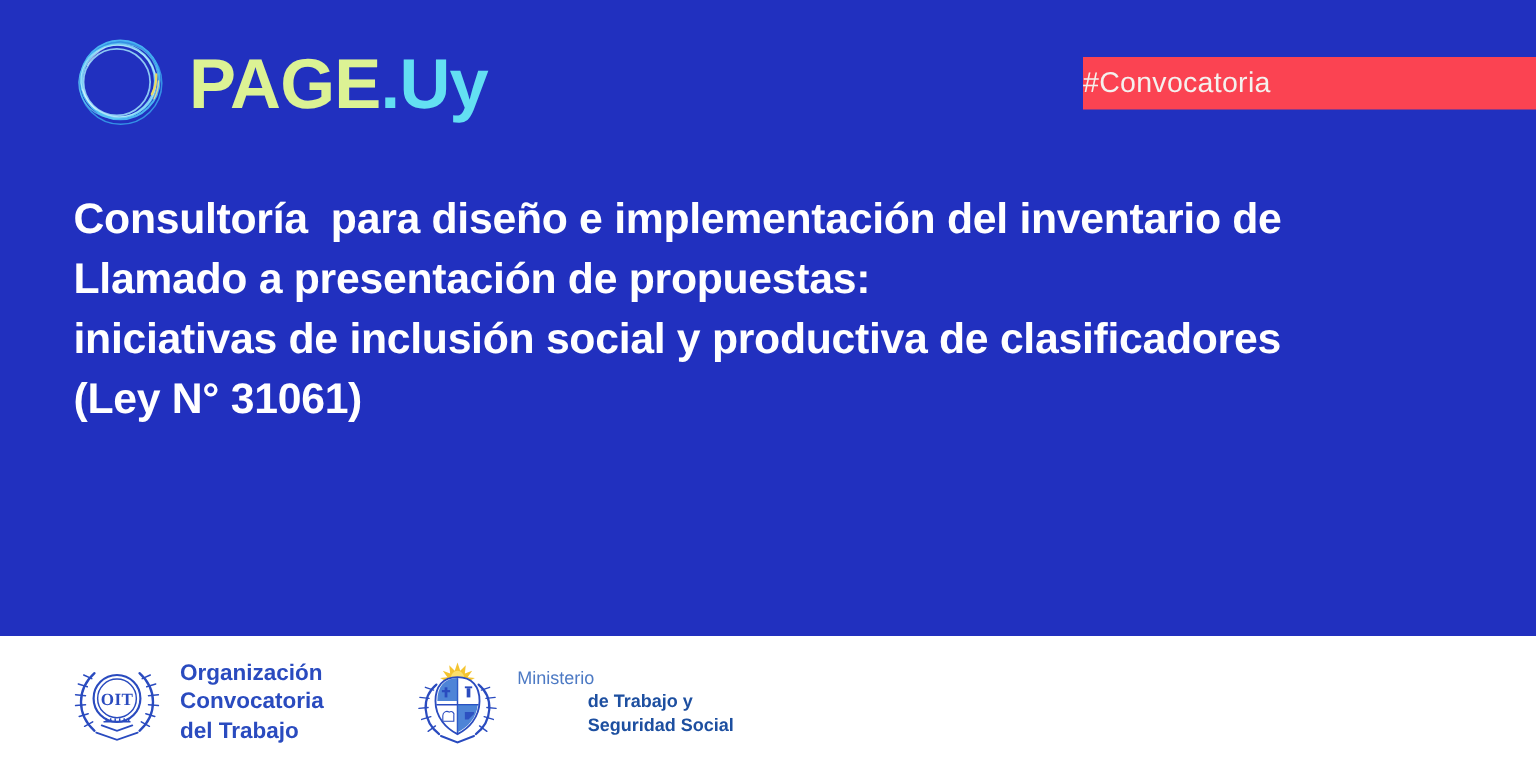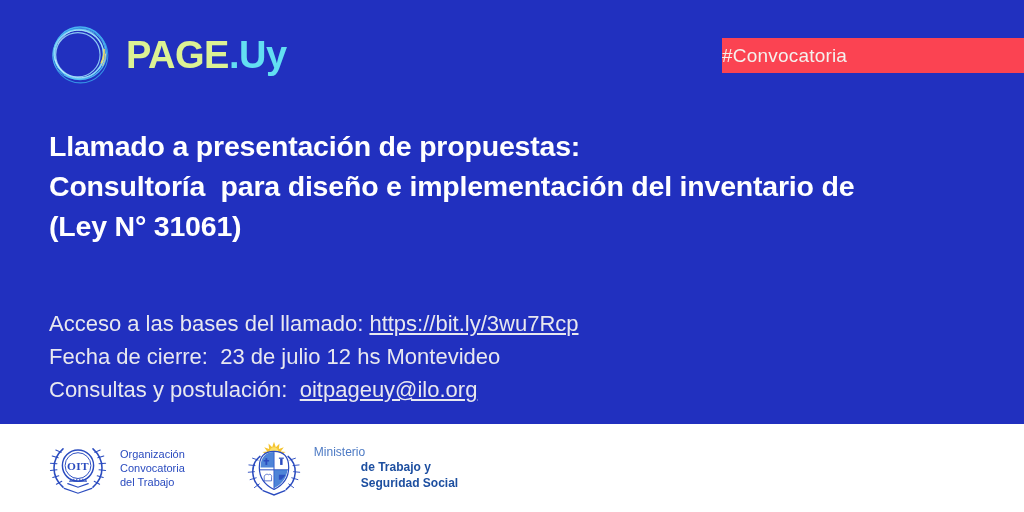--- a/index.html
+++ b/index.html
@@ -32,21 +32,21 @@
     left: 42px; top: 17px;
     display: flex;
     align-items: center;
     gap: 10px;
   }
   #brand-mark {
     width: 74px; height: 74px;
     display: block;
   }
   #brand-wordmark {
-    font-size: 38px;
+    font-size: 47px;
     font-weight: bold;
     letter-spacing: -0.5px;
     line-height: 1;
     white-space: nowrap;
     margin-top: 2px;
   }
   #brand-wordmark .w-page { color: #dcf294; }
   #brand-wordmark .w-dot  { color: #63dff2; }
   #brand-wordmark .w-uy   { color: #63dff2; }
 
@@ -115,21 +115,21 @@
   }
   #footer-logo-ilo { margin-left: 45px; }
   #footer-logo-mtss { margin-left: 58px; }
 
   .logo-emblem { display: block; }
 
   .logo-text {
     color: #2a4bbf;
     line-height: 1.28;
   }
-  #ilo-text { font-size: 11px; font-weight: normal; }
+  #ilo-text { font-size: 15px; font-weight: bold; }
   #mtss-text { font-size: 12px; }
   #mtss-text .mt-light { color: #4d7ac4; font-weight: normal; }
   #mtss-text .mt-bold  { color: #1d4fa0; font-weight: bold; margin-left: 47px; }
 </style>
 </head>
 <body>
 
 <div id="poster">
 
   <div id="header">
@@ -152,34 +152,26 @@
       <div id="brand-wordmark"><span class="w-page">PAGE</span><span class="w-dot">.</span><span class="w-uy">Uy</span></div>
     </div>
 
     <div id="hashtag-badge">
       <span class="badge-text">#Convocatoria</span>
     </div>
 
   </div>
 
   <div id="headline">
+    <div class="hl-line">Consultoría  para diseño e implementación del inventario de</div>
     <div class="hl-line">Llamado a presentación de propuestas:</div>
-    <div class="hl-line">Consultoría  para diseño e implementación del inventario de</div>
+    <div class="hl-line">iniciativas de inclusión social y productiva de clasificadores</div>
     <div class="hl-line">(Ley N° 31061)</div>
   </div>
 
-  <div id="details">
-
-    <div class="det-line"><span>Acceso a las bases del llamado: </span><a class="det-link" href="#">https://bit.ly/3wu7Rcp</a></div>
-
-    <div class="det-line"><span>Fecha de cierre:  </span><span>23 de julio 12 hs Montevideo</span></div>
-
-    <div class="det-line"><span>Consultas y postulación:  </span><a class="det-link" href="#">oitpageuy@ilo.org</a></div>
-
-  </div>
 
   <div id="footer">
 
     <div class="footer-logo" id="footer-logo-ilo">
       <svg class="logo-emblem" width="66" height="58" viewBox="0 0 110 96">
         <g stroke="#2a4bbf" fill="none" stroke-width="2.4">
           <circle cx="55" cy="44" r="26"></circle>
           <circle cx="55" cy="44" r="21.5" stroke-width="1.6"></circle>
         </g>
         <g fill="#2a4bbf" font-family="'Liberation Serif', serif" font-size="19" font-weight="bold">

